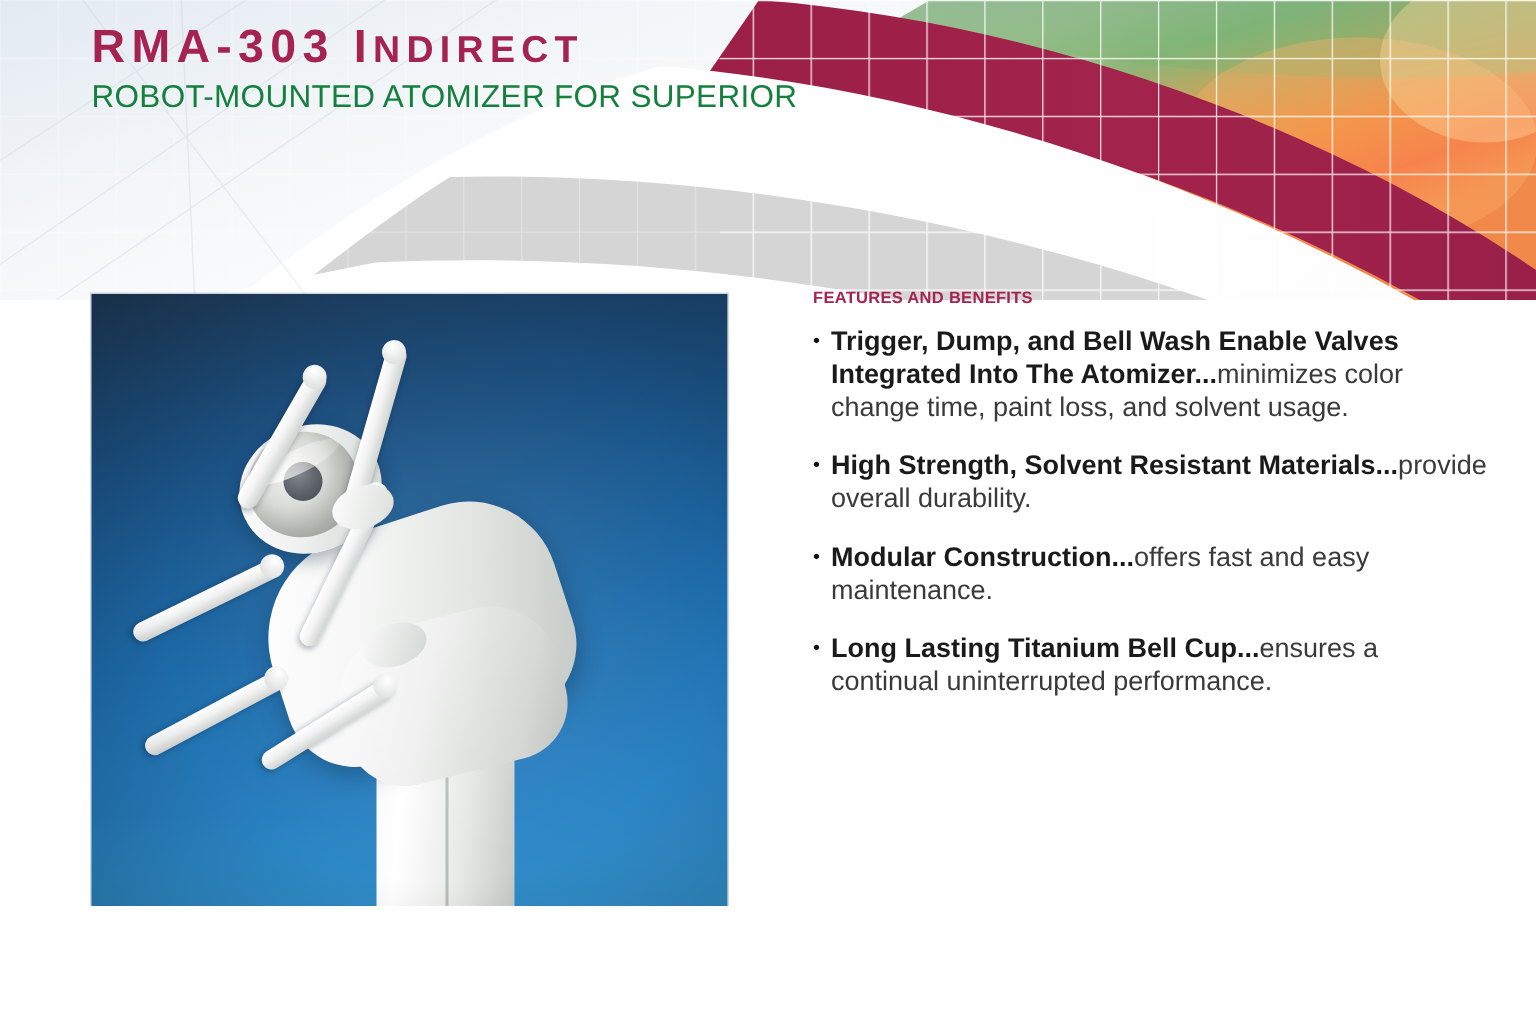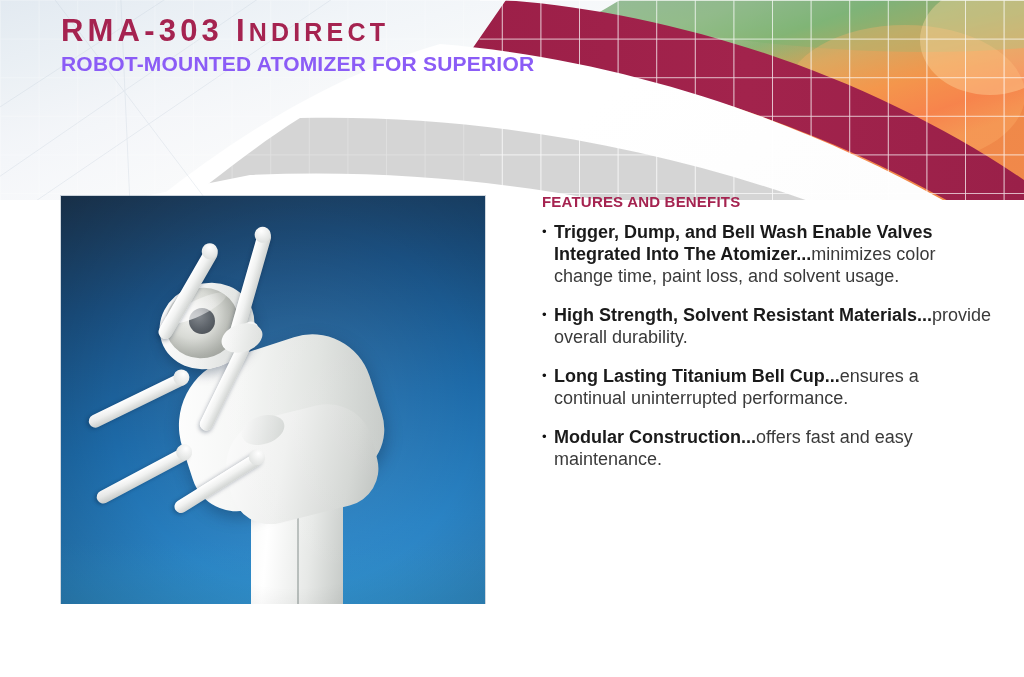--- a/index.html
+++ b/index.html
@@ -38,23 +38,23 @@
     font-size: 31px;
     font-weight: bold;
     letter-spacing: 4.2px;
     color: #A52350;
     line-height: 34px;
     white-space: nowrap;
   }
   .title-main .sc { font-size: 25px; }
   .subtitle {
     font-size: 21px;
-    font-weight: bold;
+    font-weight: normal;
     letter-spacing: 0.2px;
-    color: #8b5cf6;
+    color: #15803d;
     line-height: 29px;
     white-space: nowrap;
   }
 
   
   .photo {
     position: absolute;
     left: 61px; top: 196px;
     width: 424px; height: 467px;
     overflow: hidden;
@@ -89,21 +89,21 @@
     background: radial-gradient(circle at 35% 30%, #ffffff, #d5d8d6);
   }
 
   
   .features {
     position: absolute;
     left: 542px; top: 193px;
     width: 452px;
   }
   .features h2 {
-    font-size: 15px;
+    font-size: 11px;
     font-weight: bold;
     color: #A52350;
     letter-spacing: .2px;
     margin-bottom: 11px;
   }
   ul.bullets { list-style: none; }
   ul.bullets li {
     position: relative;
     padding-left: 12px;
     margin-bottom: 17px;
@@ -287,21 +287,21 @@
   <div class="features">
     <h2>FEATURES AND BENEFITS</h2>
     <ul class="bullets">
       <li>
         <span class="lead">Trigger, Dump, and Bell Wash Enable Valves Integrated Into The Atomizer...</span><span class="rest">minimizes color change time, paint loss, and solvent usage.</span>
       </li>
       <li>
         <span class="lead">High Strength, Solvent Resistant Materials...</span><span class="rest">provide overall durability.</span>
       </li>
       <li>
-        <span class="lead">Long Lasting Titanium Bell Cup...</span><span class="rest">ensures a continual uninterrupted performance.</span>
+        <span class="lead">Modular Construction...</span><span class="rest">offers fast and easy maintenance.</span>
       </li>
       <li>
-        <span class="lead">Modular Construction...</span><span class="rest">offers fast and easy maintenance.</span>
+        <span class="lead">Long Lasting Titanium Bell Cup...</span><span class="rest">ensures a continual uninterrupted performance.</span>
       </li>
     </ul>
   </div>
 
 </div>
 
 </body></html>

